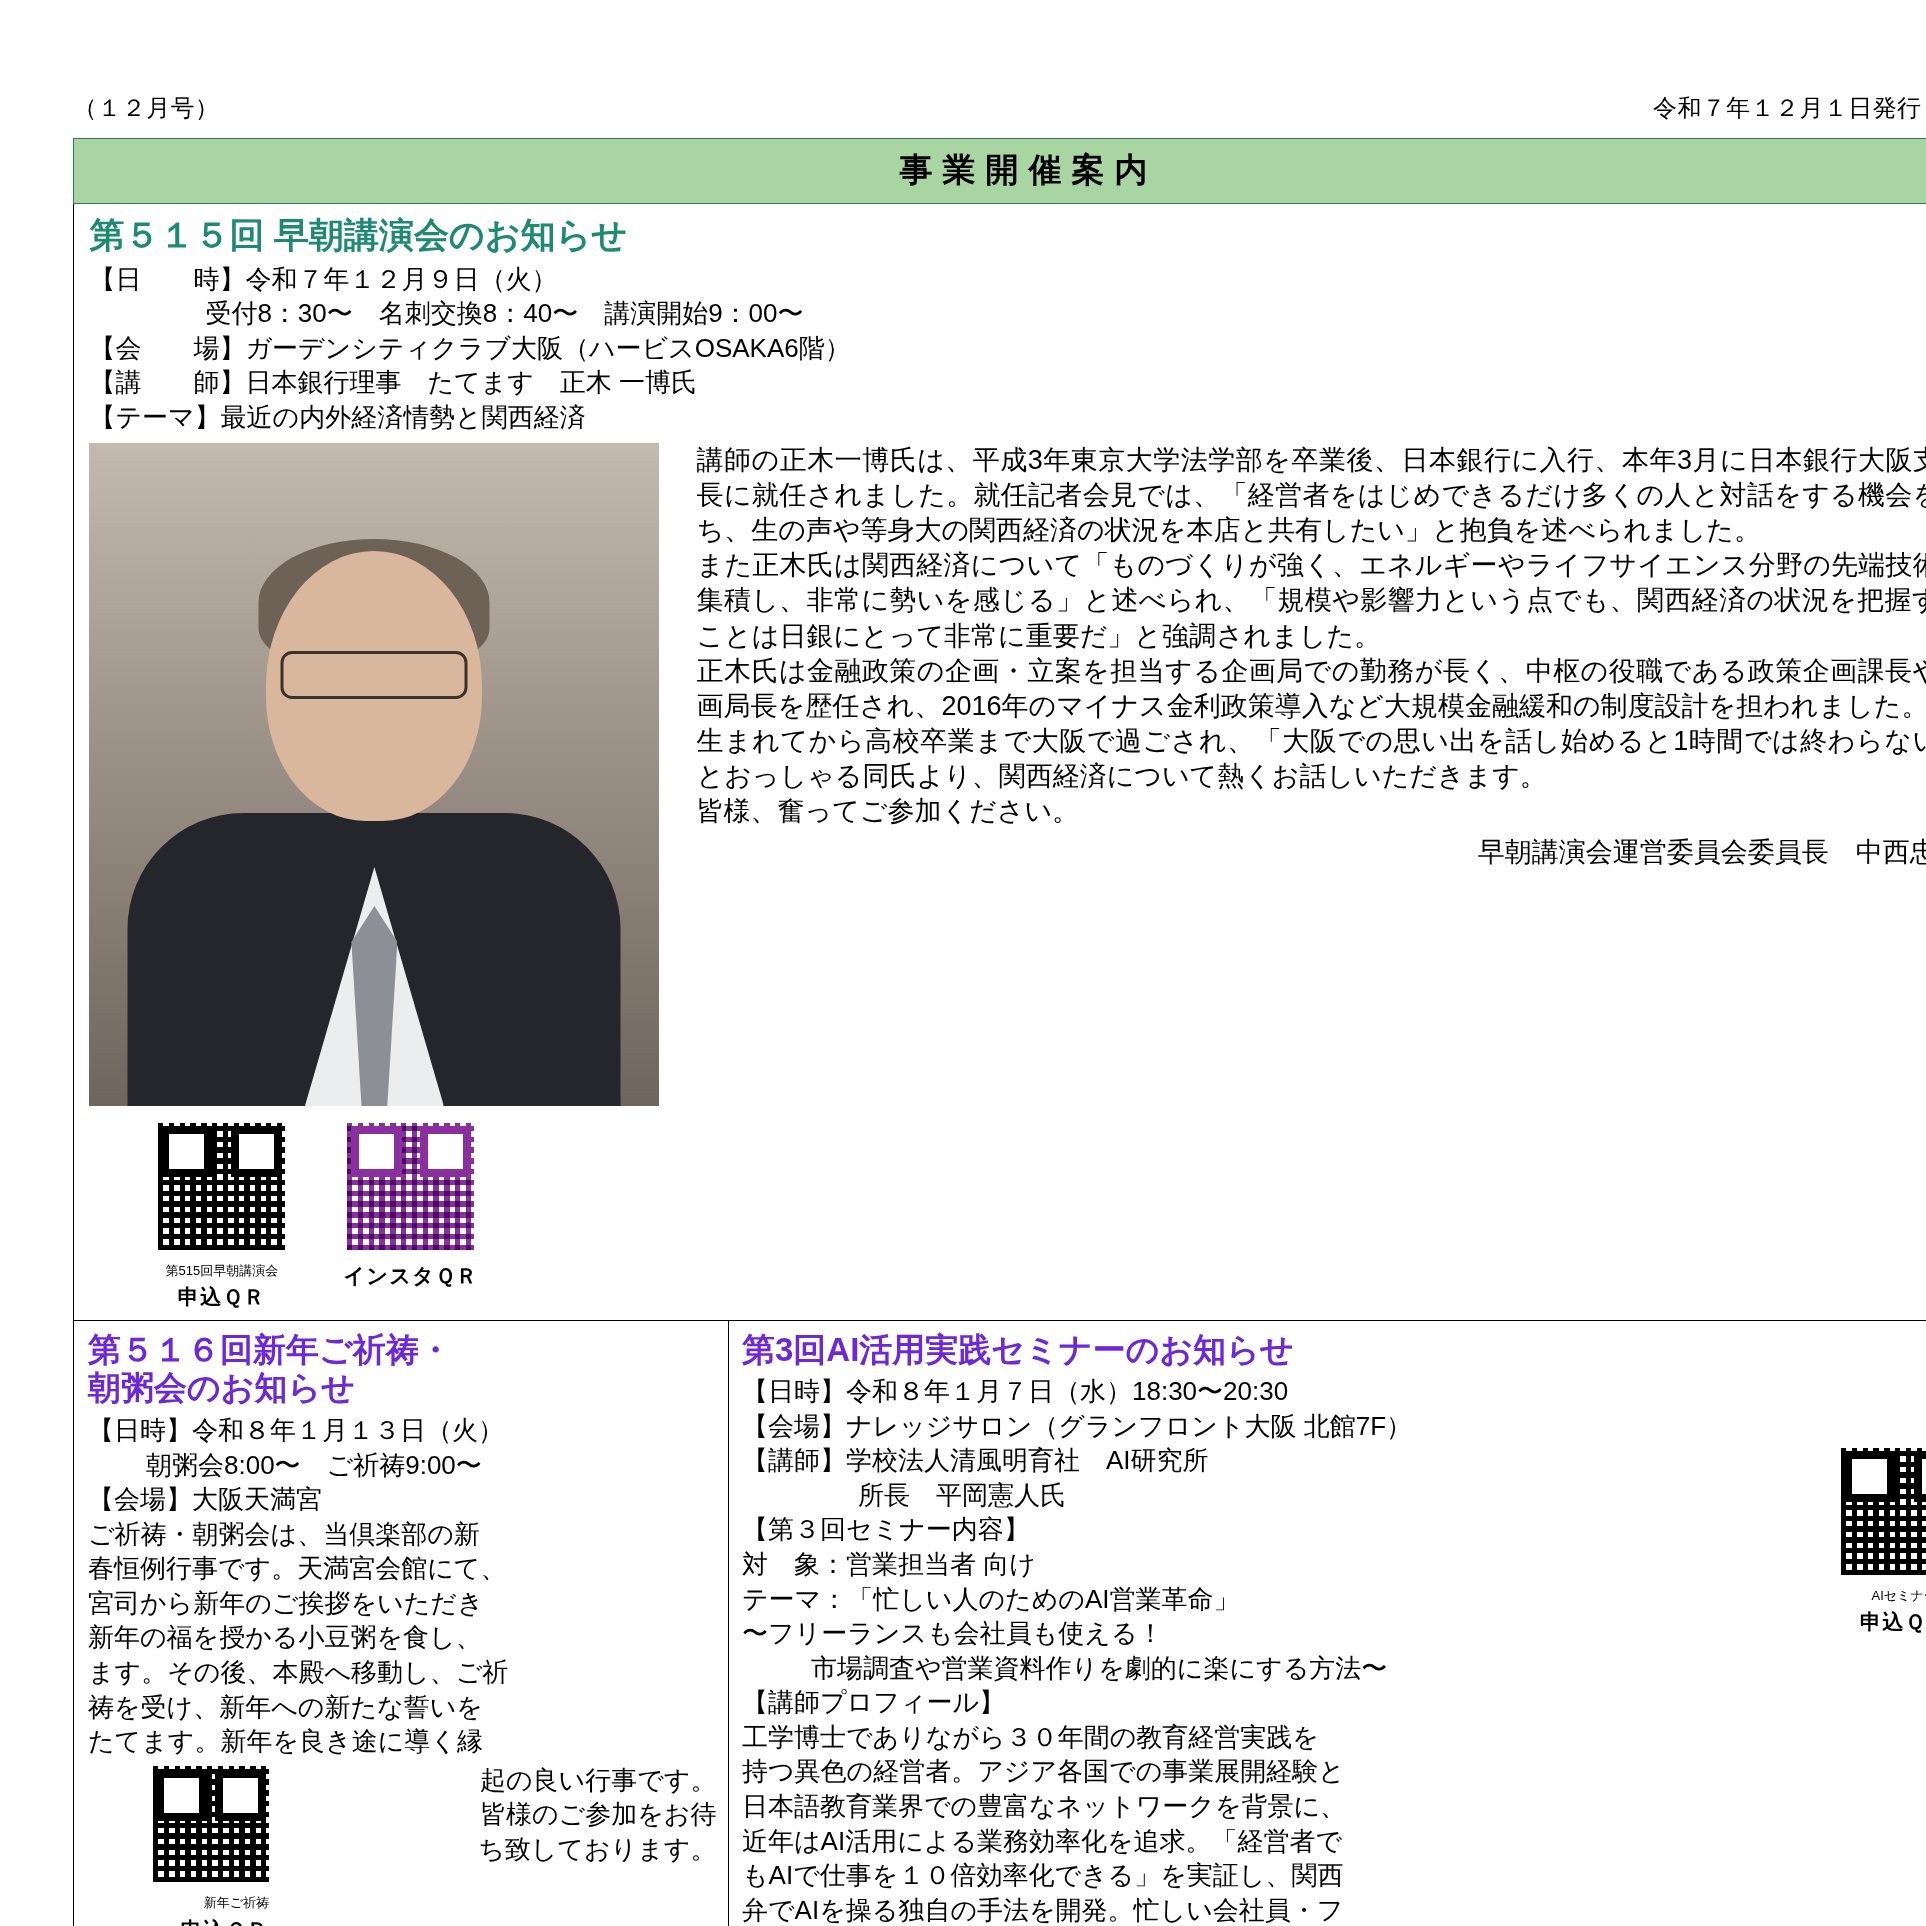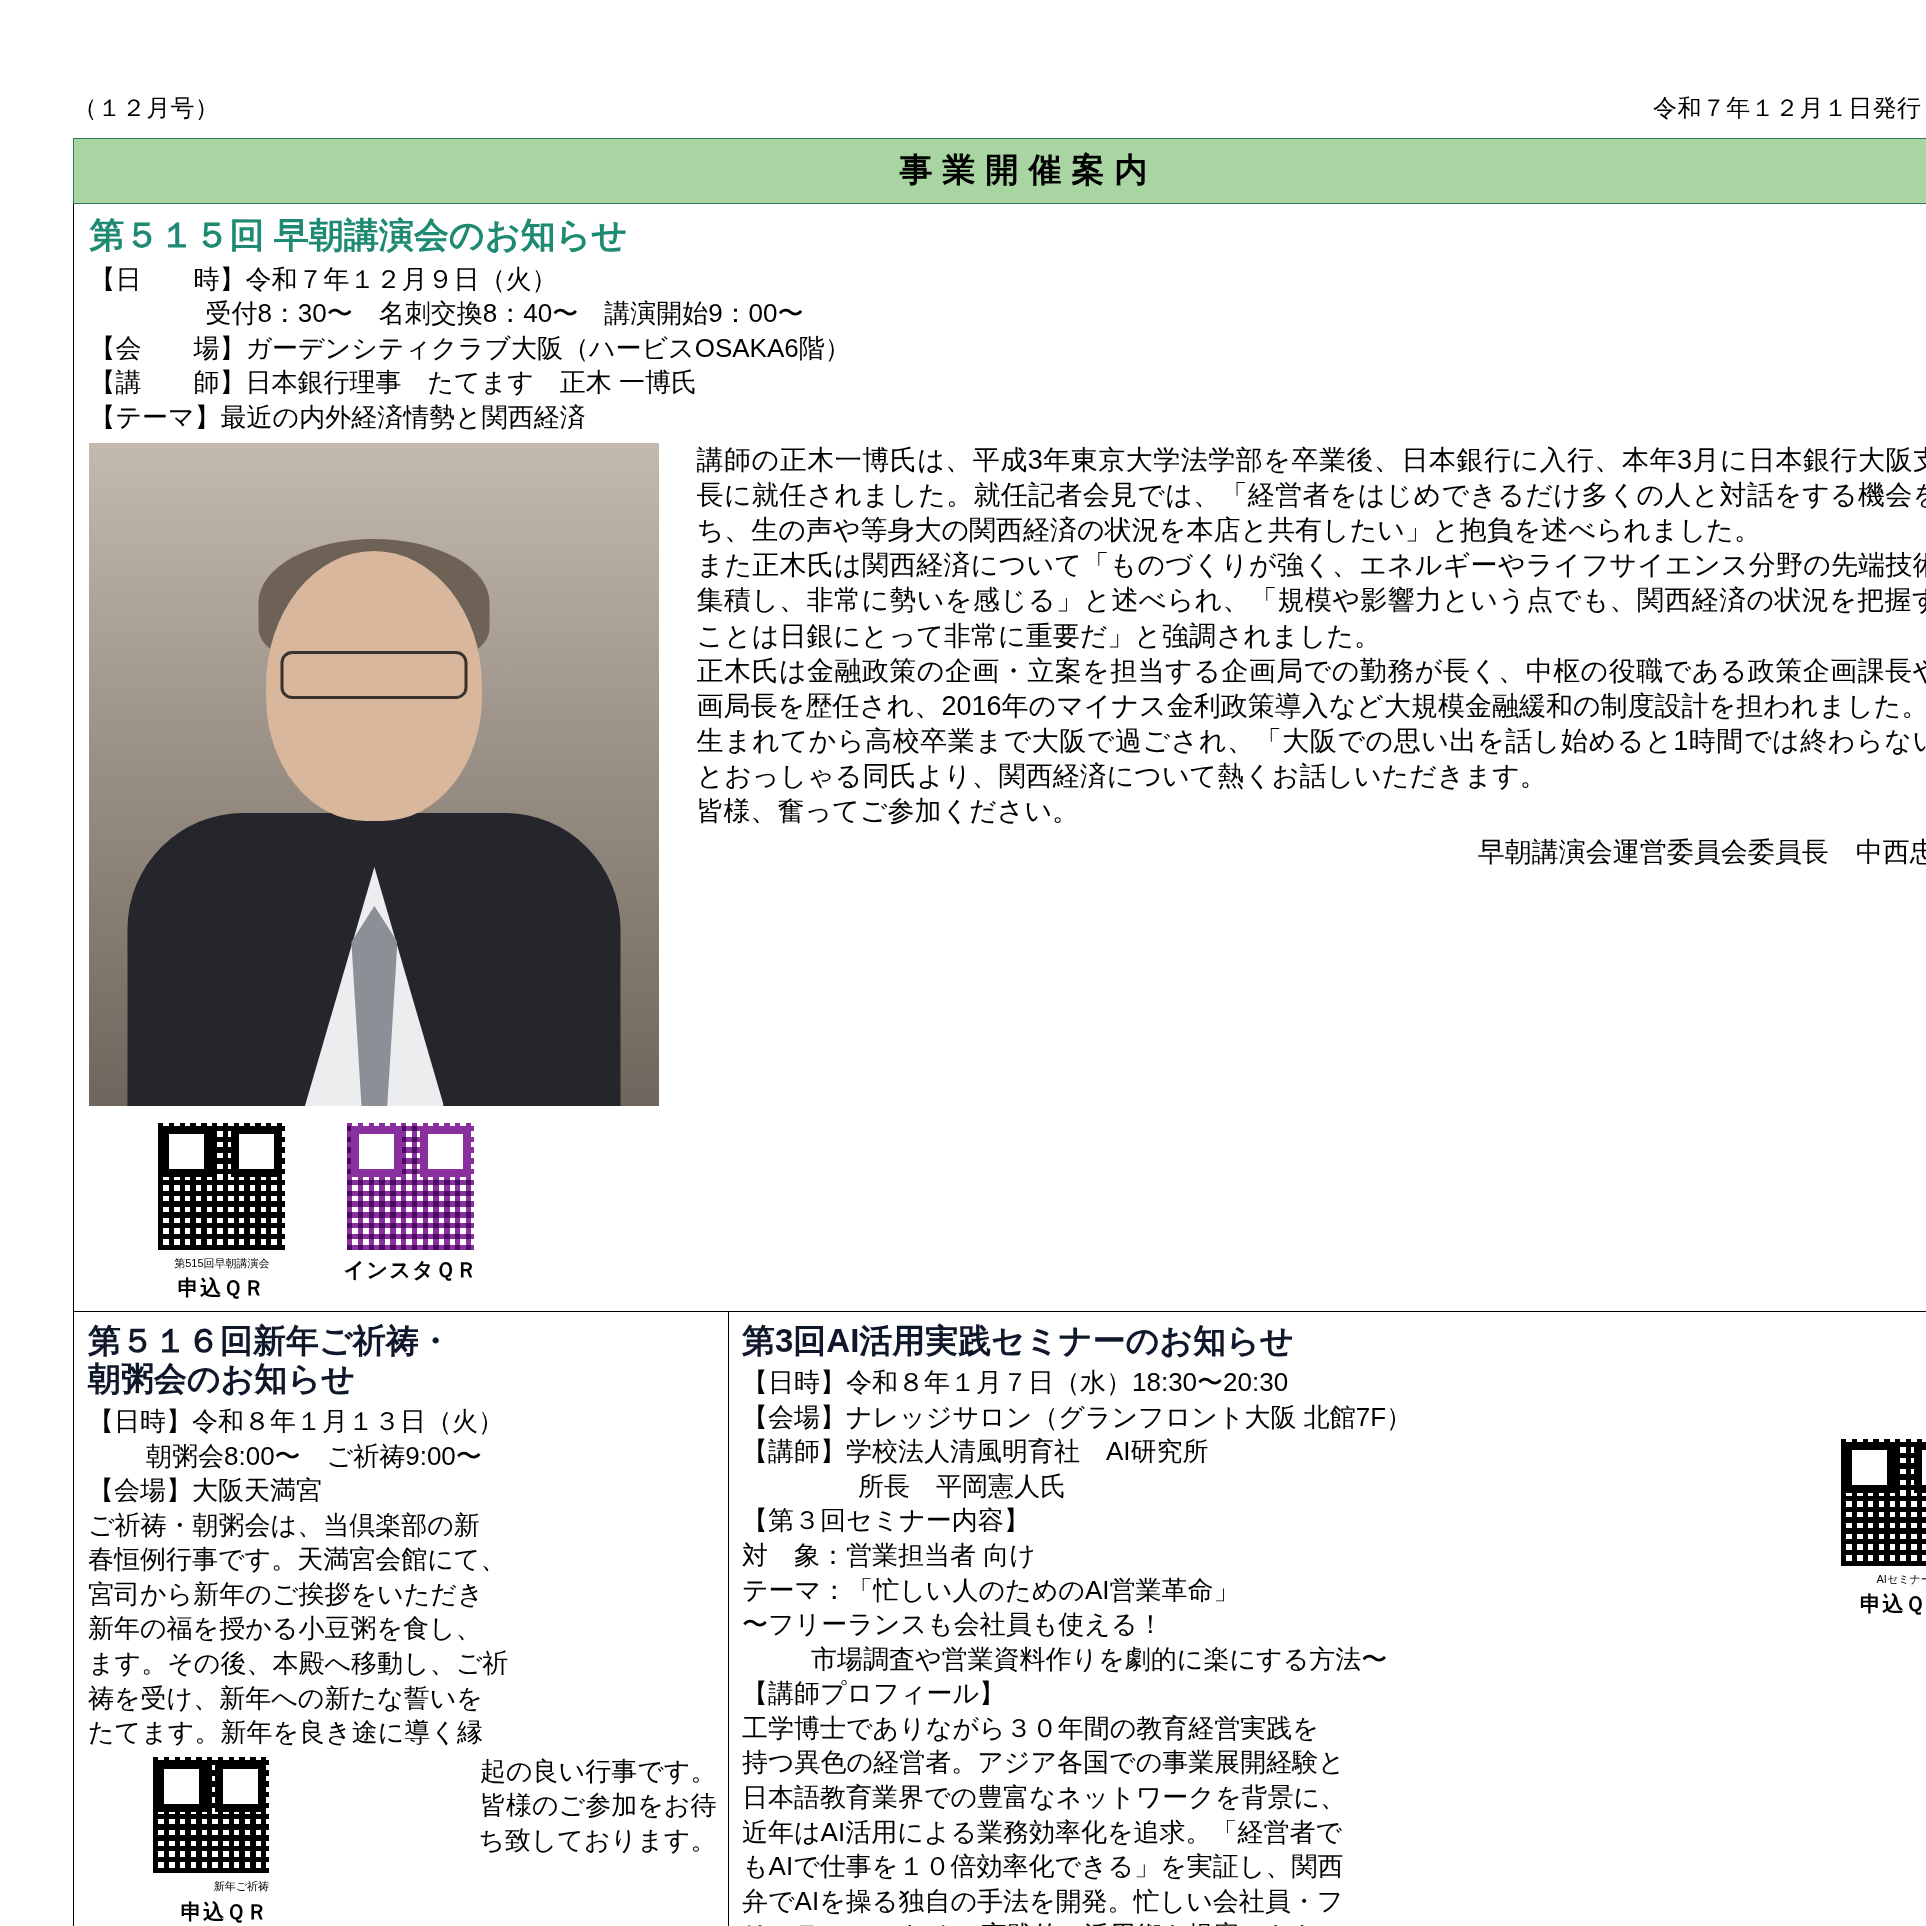--- a/index.html
+++ b/index.html
@@ -192,22 +192,22 @@
     content: "";
     position: absolute;
     width: 35px; height: 35px;
     border: 8.5px solid #000;
     background: #fff;
   }
   .qr::before { left: 3.1px; top: 3.1px; }
   .qr::after { right: 3.1px; top: 3.1px; }
   .qr.purple::before, .qr.purple::after { border-color: #8a2f9e; }
   .qr-cap-small {
-    font-size: 11px;
-    margin-top: 6px;
+    font-size: 13px;
+    margin-top: 12px;
   }
   .qr-cap {
     font-size: 21px;
     font-weight: bold;
     letter-spacing: 1.5px;
     margin-top: 3.1px;
   }
 
   .right-col {
     flex: 1;
@@ -238,21 +238,21 @@
     padding: 9.2px 11.6px 9.2px 14px;
     box-sizing: border-box;
   }
   .col-right {
     flex: 1;
     padding: 9.2px 13px 9.2px 13px;
     box-sizing: border-box;
     position: relative;
   }
   .sec-title2 {
-    color: #0f172a;
+    color: #6d28d9;
     font-weight: bold;
     font-size: 33px;
     line-height: 1.18;
     margin-bottom: 4.6px;
   }
   .txt {
     font-size: 26px;
     line-height: 1.33;
   }
   .txt p { margin: 0; text-align: justify; }

